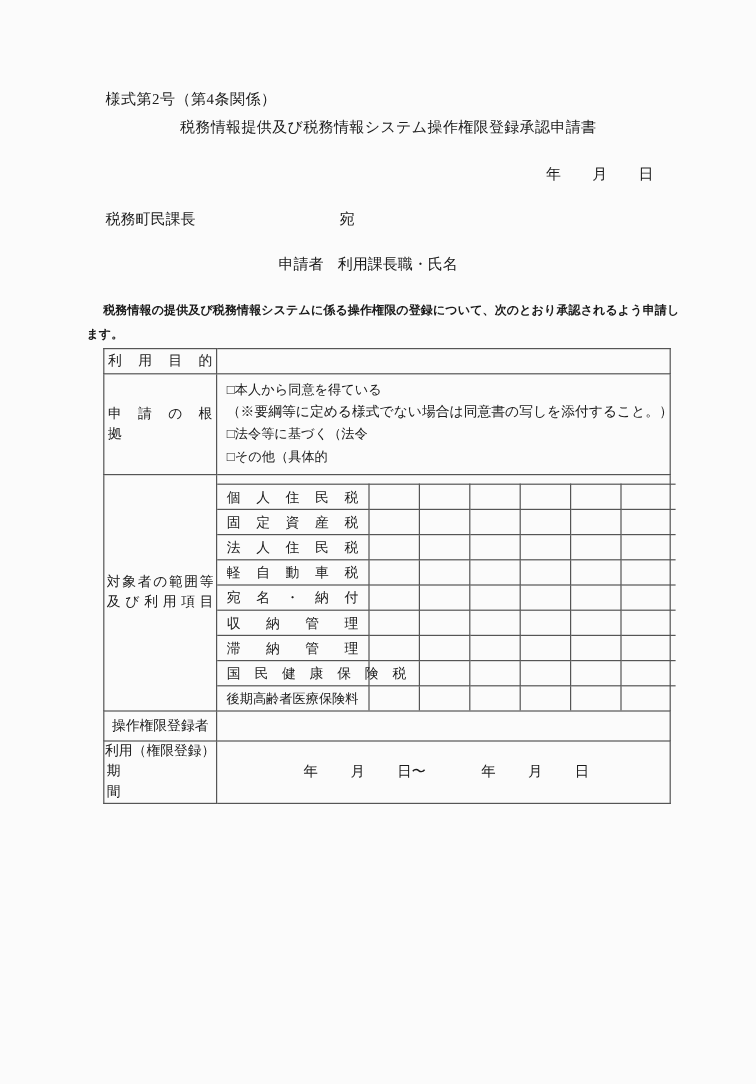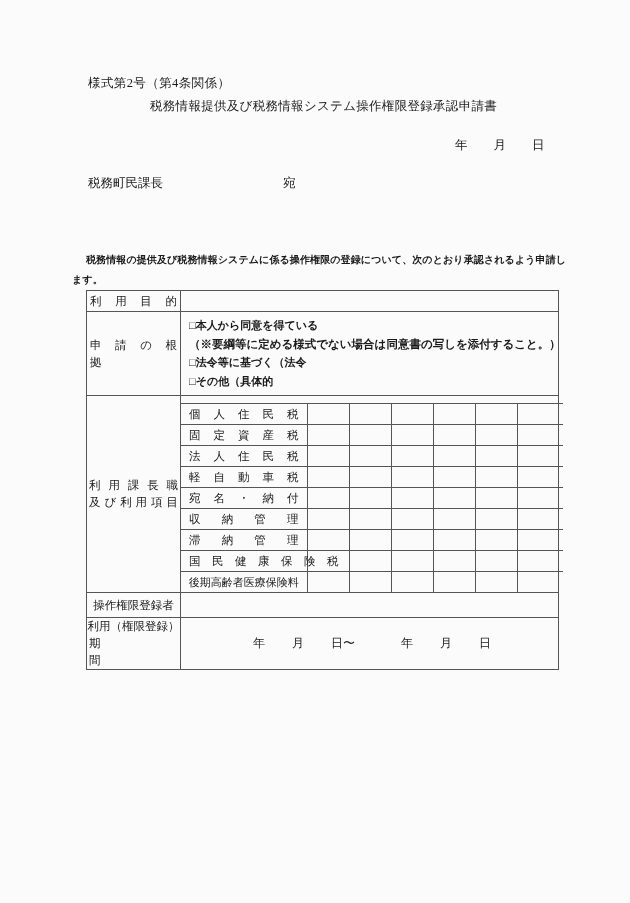--- a/index.html
+++ b/index.html
@@ -110,21 +110,21 @@
     padding: 0 2px;
   }
   .cell-blank { height: 20px; }
 
   
   .grounds-body {
     padding: 4px 6px 5px 8px;
     font-size: 11.5px;
     line-height: 18.5px;
   }
-  .grounds-body div { white-space: nowrap; font-weight: bold; }
+  .grounds-body div { white-space: nowrap; }
   .cb { font-size: 11px; }
 
   
   .nested-wrap { padding: 0; }
   .perm-table {
     width: 100%;
     border-collapse: collapse;
     table-layout: fixed;
   }
   .perm-table td {
@@ -184,20 +184,23 @@
   <div class="doc-title">税務情報提供及び税務情報システム操作権限登録承認申請書</div>
 
   <div class="date-line">
     <span>年</span><span class="sp"></span><span>月</span><span class="sp"></span><span>日</span>
   </div>
 
   <div class="addressee">
     <span>税務町民課長</span><span class="gap"></span><span>宛</span>
   </div>
 
+  <div class="applicant">
+    <span>申請者</span><span class="gap"></span><span>利用課長職・氏名</span>
+  </div>
 
   <div class="body-text">税務情報の提供及び税務情報システムに係る操作権限の登録について、次のとおり承認されるよう申請します。</div>
 
   <table class="form-table">
     <colgroup>
       <col style="width:94px">
       <col style="width:378px">
     </colgroup>
     <tbody>
 
@@ -218,21 +221,21 @@
             <div>（※要綱等に定める様式でない場合は同意書の写しを添付すること。）</div>
             <div class="cb">□法令等に基づく（法令</div>
             <div class="cb">□その他（具体的</div>
           </div>
         </td>
       </tr>
 
 
       <tr>
         <td class="lbl">
-          <span class="two-line">利用課長職</span>
+          <span class="two-line">対象者の範囲等</span>
           <span class="two-line">及び利用項目</span>
         </td>
         <td class="nested-wrap">
           <table class="perm-table">
             <colgroup>
               <col class="col-name" style="width:126px">
               <col style="width:42px">
                 <col style="width:42px">
                 <col style="width:42px">
               <col style="width:42px">

